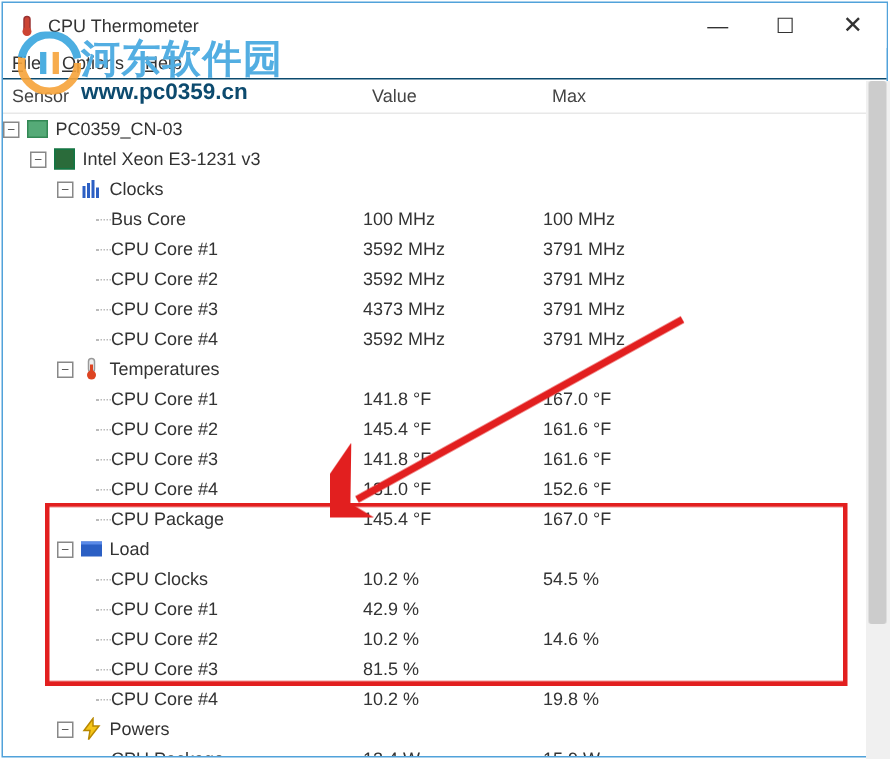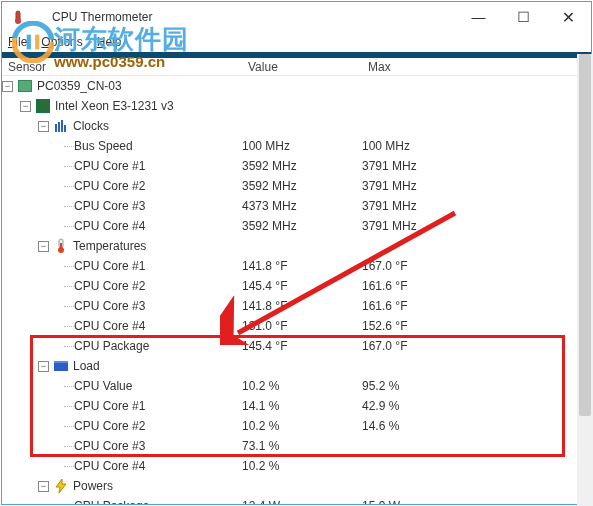--- a/index.html
+++ b/index.html
@@ -1,45 +1,45 @@
 <!DOCTYPE html>
 <html><head>
 <meta charset="utf-8">
 <style>
 * { margin: 0; padding: 0; box-sizing: border-box; font-family: "Microsoft YaHei", "Segoe UI", Tahoma, sans-serif; }
 body { width: 593px; height: 506px; background: #fff; position: relative; overflow: hidden; }
 .window { border: 1px solid #51a2da; width: 591px; height: 504px; margin: 1px; display: flex; flex-direction: column; background: #fff; }
-.titlebar { height: 30px; display: flex; align-items: center; padding: 0 0 0 8px; background: #fff; gap: 20px; }
+.titlebar { height: 30px; display: flex; align-items: center; padding: 0 0 0 8px; background: #fff; }
 .titlebar-icon { width: 16px; height: 16px; margin-right: 6px; }
 .titlebar-text { font-size: 12px; flex: 1; color: #333; }
 .win-btns { display: flex; height: 100%; }
 .win-btn { width: 45px; display: flex; align-items: center; justify-content: center; color: #333; font-size: 14px; }
 .win-btn.close { font-size: 16px; }
 .menubar { height: 20px; display: flex; align-items: center; padding-left: 6px; gap: 14px; font-size: 12px; color: #333; }
 .menubar span u { text-decoration: underline; }
-.header { display: flex; height: 24px; border-top: 6px solid #0c4a6e; border-bottom: 1px solid #e8e8e8; align-items: center; font-size: 12px; color: #444; }
+.header { display: flex; height: 24px; border-top: 1px solid #0c4a6e; border-bottom: 1px solid #e8e8e8; align-items: center; font-size: 12px; color: #444; }
 .header .col { padding-left: 6px; }
 .col-sensor { width: 240px; }
 .col-value { width: 120px; }
 .col-max { width: 120px; }
 .tree { flex: 1; overflow-y: auto; font-size: 12px; position: relative; }
 .row { display: flex; align-items: center; height: 20px; color: #333; }
 .row .col-sensor { display: flex; align-items: center; overflow: hidden; white-space: nowrap; }
 .exp { width: 11px; height: 11px; border: 1px solid #888; display: inline-flex; align-items: center; justify-content: center; font-size: 9px; line-height: 1; color: #555; margin-right: 4px; background: #fff; cursor: pointer; }
 .tline { display: inline-block; width: 18px; text-align: center; color: #bbb; font-size: 11px; position: relative; }
 .tline::before { content: ""; position: absolute; left: 8px; top: 0; bottom: 0; border-left: 1px dotted #bbb; }
 .tline.h::after { content: ""; position: absolute; left: 8px; right: 0; top: 50%; border-top: 1px dotted #bbb; }
 .icon { width: 16px; height: 16px; margin-right: 4px; display: inline-flex; align-items: center; justify-content: center; }
 .icon-pc { background:#5a7; border:1px solid #385; width:14px; height:12px; }
 .icon-cpu { background:#2a6b3a; width:14px; height:14px; border:1px solid #174; }
 .scrollbar { position: absolute; right: 0; top: 54px; width: 16px; bottom: 0; background: #f0f0f0; }
 .scrollbar-thumb { position: absolute; top: 0; left: 2px; right: 2px; height: 80%; background: #ccc; border-radius: 2px; }
 .watermark { position: absolute; top: 22px; left: 8px; pointer-events: none; z-index: 50; }
 .wm-text { font-size: 26px; font-weight: bold; color: #53aee2; letter-spacing: 1px; }
-.wm-url { font-size: 15px; font-weight: bold; color: #a16207; margin-top: -4px; }
+.wm-url { font-size: 15px; font-weight: bold; color: #0c4a6e; margin-top: -4px; }
 .wm-logo { position:absolute; top:-1px; left:4px; width:42px; height:42px; opacity:0.9;}
 .highlight { position: absolute; border: 3px solid #e21f1f; pointer-events: none; z-index: 40; }
 .arrow { position: absolute; pointer-events: none; z-index: 45; }
 </style>
 </head>
 <body>
 
 <div class="window">
   <div class="titlebar">
     <span class="titlebar-icon">
@@ -109,21 +109,21 @@
         </div>
         <div class="col col-value"></div>
         <div class="col col-max"></div>
       </div>
       <div class="row">
         <div class="col col-sensor">
           <span class="tline"></span>
           <span class="tline"></span>
           <span class="tline"></span>
           <span class="tline h"></span>
-          <span>Bus Speed</span>
+          <span>Bus Core</span>
         </div>
         <div class="col col-value">100 MHz</div>
         <div class="col col-max">100 MHz</div>
       </div>
       <div class="row">
         <div class="col col-sensor">
           <span class="tline"></span>
           <span class="tline"></span>
           <span class="tline"></span>
           <span class="tline h"></span>
@@ -252,34 +252,33 @@
         </div>
         <div class="col col-value"></div>
         <div class="col col-max"></div>
       </div>
       <div class="row">
         <div class="col col-sensor">
           <span class="tline"></span>
           <span class="tline"></span>
           <span class="tline"></span>
           <span class="tline h"></span>
-          <span>CPU Value</span>
+          <span>CPU Clocks</span>
         </div>
         <div class="col col-value">10.2 %</div>
-        <div class="col col-max">95.2 %</div>
+        <div class="col col-max">54.5 %</div>
       </div>
       <div class="row">
         <div class="col col-sensor">
           <span class="tline"></span>
           <span class="tline"></span>
           <span class="tline"></span>
           <span class="tline h"></span>
           <span>CPU Core #1</span>
         </div>
-        <div class="col col-value">14.1 %</div>
         <div class="col col-max">42.9 %</div>
       </div>
       <div class="row">
         <div class="col col-sensor">
           <span class="tline"></span>
           <span class="tline"></span>
           <span class="tline"></span>
           <span class="tline h"></span>
           <span>CPU Core #2</span>
         </div>
@@ -287,31 +286,32 @@
         <div class="col col-max">14.6 %</div>
       </div>
       <div class="row">
         <div class="col col-sensor">
           <span class="tline"></span>
           <span class="tline"></span>
           <span class="tline"></span>
           <span class="tline h"></span>
           <span>CPU Core #3</span>
         </div>
-        <div class="col col-value">73.1 %</div>
+        <div class="col col-value">81.5 %</div>
       </div>
       <div class="row">
         <div class="col col-sensor">
           <span class="tline"></span>
           <span class="tline"></span>
           <span class="tline"></span>
           <span class="tline h"></span>
           <span>CPU Core #4</span>
         </div>
         <div class="col col-value">10.2 %</div>
+        <div class="col col-max">19.8 %</div>
       </div>
       <div class="row">
         <div class="col col-sensor">
           <span class="tline"></span>
           <span class="tline"></span>
           <span class="exp">−</span>
           <span class="icon">
             <svg viewBox="0 0 16 16">
               <path d="M9 1 L3 9 L7 9 L6 15 L13 6 L9 6 Z" fill="#f5c518" stroke="#b88800"></path>
             </svg>

